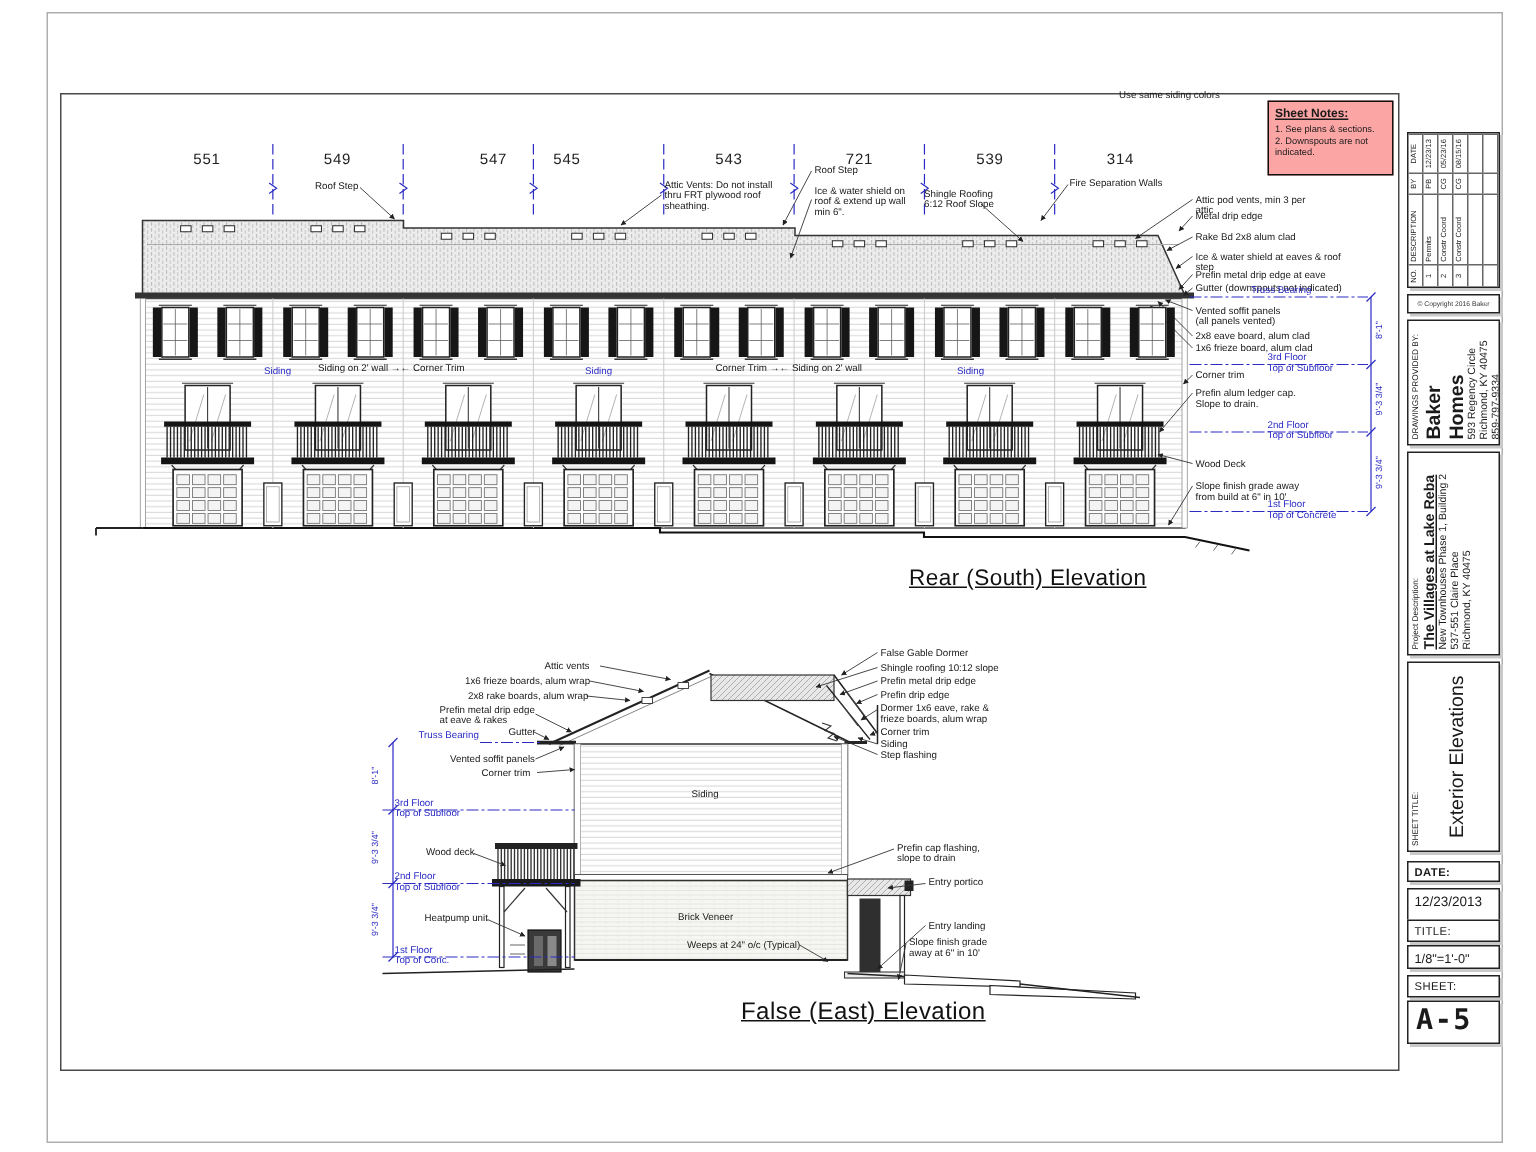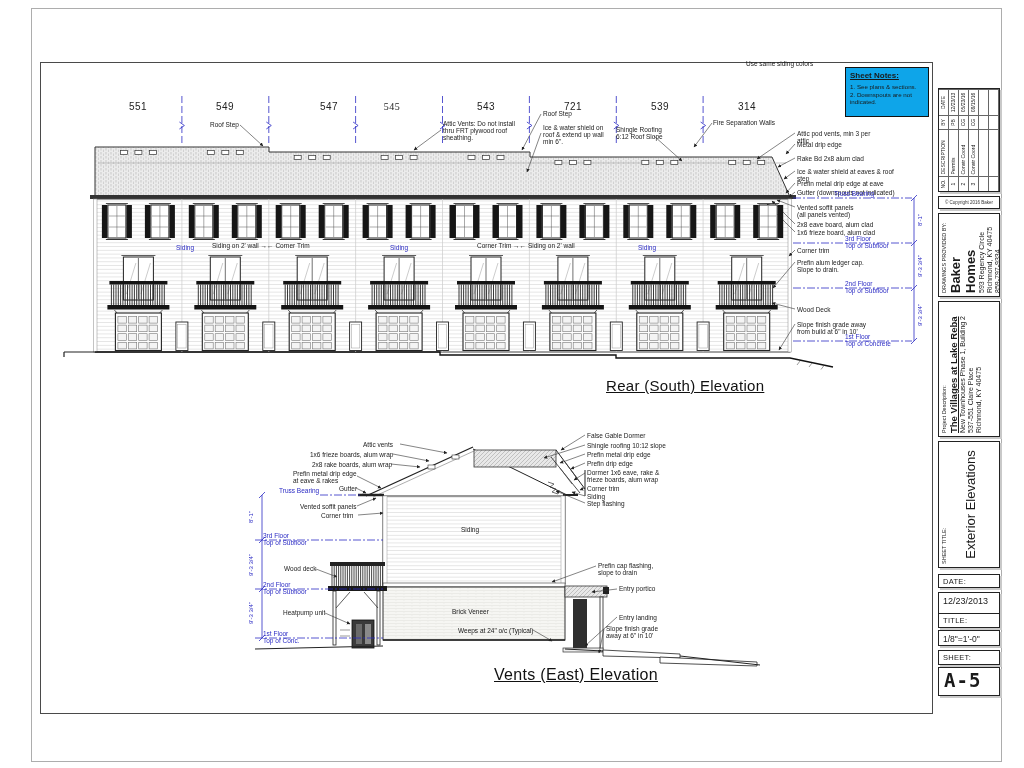--- a/index.html
+++ b/index.html
@@ -11,21 +11,21 @@
   .ann{position:absolute;font-size:6.5px;line-height:7.2px;color:#1a1a1a;white-space:pre-line;}
   .ann.blue{color:#2b2bc4;}
   .ann.center{transform:translateX(-50%);text-align:center;}
   .ann.unit{font-size:10px;color:#222;letter-spacing:0.5px;}
   .ann.dim{color:#2b2bc4;font-size:6px;transform:rotate(-90deg) translateX(-50%);
            transform-origin:0 0;white-space:nowrap;}
   .elev-title{position:absolute;font-size:15px;color:#111;text-decoration:underline;letter-spacing:0.3px;}
   #top-note{position:absolute;left:746px;top:60px;font-size:6.5px;}
   
   #sheet-notes{position:absolute;left:845px;top:67px;width:84px;height:50px;border:1.4px solid #111;
-               background:#0ea5e9;box-sizing:border-box;padding:3px 4px;}
+               background:#fca5a5;box-sizing:border-box;padding:3px 4px;}
   #sheet-notes .sn-title{font-size:8px;font-weight:bold;text-decoration:underline;margin-bottom:3px;}
   #sheet-notes .sn-item{font-size:6.2px;line-height:7.5px;white-space:pre-line;}
   
   .tbbox{position:absolute;left:938px;width:62px;border:1px solid #222;background:#fff;
          box-sizing:border-box;box-shadow:2px 2px 0 #c9c9c9;overflow:hidden;}
   .rot{position:absolute;left:0;top:0;transform-origin:0 0;box-sizing:border-box;}
   #rev-grid{display:grid;grid-template-columns:15px 47px 14px 26px;grid-auto-rows:10px;width:102px;height:60px;}
   .rc{border-right:0.5px solid #666;border-bottom:0.5px solid #666;font-size:5px;line-height:9.5px;
       text-align:center;overflow:hidden;white-space:nowrap;}
   .rc.dl{text-align:left;padding-left:1.5px;}
@@ -902,38 +902,38 @@
       <div class="ann " style="left: 587px; top: 500px;">Step flashing</div>
       <div class="ann " style="left: 598px; top: 562px;">Prefin cap flashing,
 slope to drain</div>
       <div class="ann " style="left: 619px; top: 585px;">Entry portico</div>
       <div class="ann " style="left: 619px; top: 614px;">Entry landing</div>
       <div class="ann " style="left: 606px; top: 625px;">Slope finish grade
 away at 6" in 10'</div>
       <div class="ann unit center" style="left: 138px; top: 103px;">551</div>
       <div class="ann unit center" style="left: 225px; top: 103px;">549</div>
       <div class="ann unit center" style="left: 312px; top: 103px; margin-left: 17px;">547</div>
-      <div class="ann unit center" style="left: 392px; top: 103px; font-family: Liberation Serif, serif;">545</div>
+      <div class="ann unit center" style="left: 378px; top: 103px;">545</div>
       <div class="ann unit center" style="left: 486px; top: 103px;">543</div>
       <div class="ann unit center" style="left: 573px; top: 103px;">721</div>
       <div class="ann unit center" style="left: 660px; top: 103px;">539</div>
       <div class="ann unit center" style="left: 747px; top: 103px;">314</div>
     </div>
 
   <div id="top-note">Use same siding colors</div>
 
   <div id="sheet-notes">
     <div class="sn-title">Sheet Notes:</div>
     <div class="sn-item">1. See plans &amp; sections.</div>
     <div class="sn-item">2. Downspouts are not
     indicated.</div>
   </div>
 
   <div class="elev-title" style="left:606px;top:377px;">Rear (South) Elevation</div>
-  <div class="elev-title" style="left:494px;top:666px;font-size:16px;">Vents (East) Elevation</div>
+  <div class="elev-title" style="left:494px;top:666px;font-size:16px;">False (East) Elevation</div>
 
   <div class="tbbox" style="top:88px;height:104px;">
     <div class="rot" style="width:102px;height:60px;transform:rotate(-90deg) translateX(-102px);">
       <div id="rev-grid">
           <div class="rc">NO.</div>
           <div class="rc dl">DESCRIPTION</div>
           <div class="rc">BY</div>
           <div class="rc">DATE</div>
           <div class="rc">1</div>
           <div class="rc dl">Permits</div>
@@ -981,21 +981,21 @@
     </div>
   </div>
 
   <div class="tbbox" style="top:441px;height:127px;">
     <div class="rot" style="width:125px;height:60px;transform:rotate(-90deg) translateX(-125px);">
       <div class="tb-small">SHEET TITLE:</div>
       <div class="tb-sheettitle">Exterior Elevations</div>
     </div>
   </div>
 
-  <div class="tbbox tb-lab" style="top:574px;height:14px;">DATE:</div>
+  <div class="tbbox tb-lab" style="top:574px;height:14px;font-weight:bold;">DATE:</div>
   <div class="tbbox tb-val" style="top:582px;height:34px;margin-top:10px;">12/23/2013</div>
 
   <div class="tbbox tb-lab" style="top:613px;height:15px;">TITLE:</div>
   <div class="tbbox tb-val scale" style="top:630px;height:16px;">1/8"=1'-0"</div>
 
   <div class="tbbox tb-lab" style="top:650px;height:15px;">SHEET:</div>
   <div class="tbbox tb-val sheetno" style="top:667px;height:29px;">A-5</div>
 </div>
 
 </body></html>

